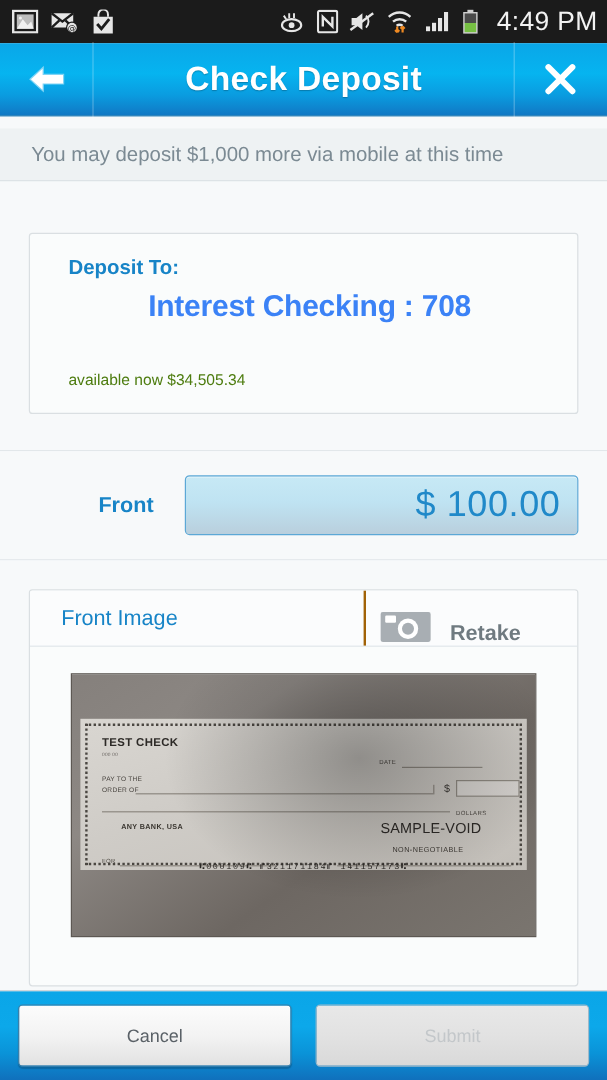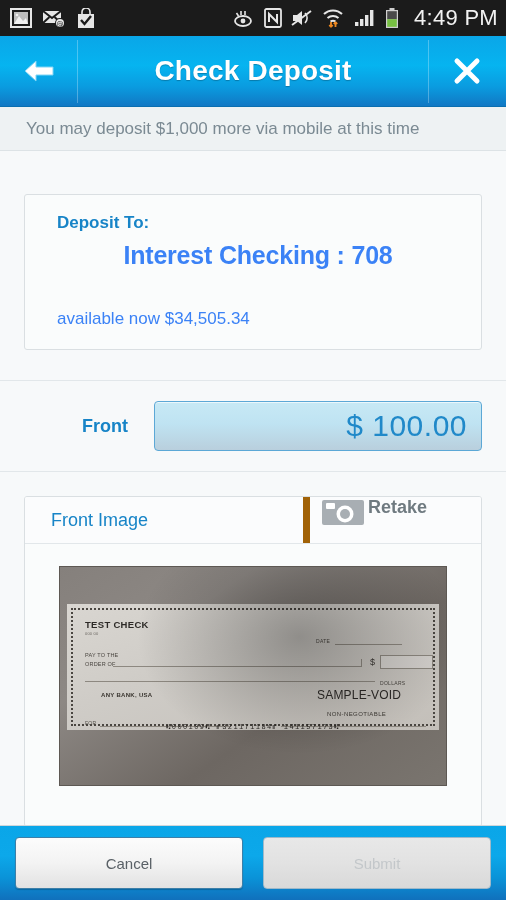--- a/index.html
+++ b/index.html
@@ -23,21 +23,21 @@
   .sb-right { margin-left: auto; display: flex; align-items: center; gap: 9px; }
   .sb-icon { display: block; }
   .sb-time {
     color: #f2f2f2; font-size: 22px; letter-spacing: 0.3px;
     margin-left: 6px; font-family: "Liberation Sans", sans-serif;
   }
 
   
   .header {
     position: absolute; top: 36px; left: 0;
-    width: 506px; height: 71px;
+    width: 506px; height: 61px;
     background: linear-gradient(to bottom, #0aa6e8 0%, #06b4f0 42%, #0a9ce0 72%, #1178c4 100%);
     display: flex; align-items: center;
     border-bottom: 1px solid #0a6fb0;
   }
   .hdr-btn {
     width: 78px; height: 71px;
     display: flex; align-items: center; justify-content: center;
     position: relative;
   }
   .hdr-btn.left::after {
@@ -78,21 +78,21 @@
   
   .sect-deposit { padding: 26px 24px 30px 24px; }
   .card {
     background: #fafcfc;
     border: 1px solid #dadfe2;
     border-radius: 3px;
     padding: 18px 22px 20px 32px;
   }
   .card-label { color: #1784c7; font-size: 17px; font-weight: bold; margin-bottom: 8px; }
   .card-account { color: #3b82f6; font-size: 25px; font-weight: bold; letter-spacing: -0.2px; margin-bottom: 7px; text-align: center; }
-  .card-available { color: #3b82f6; font-size: 17px; margin-top: 39px; }
+  .card-available { color: #4d7c0f; font-size: 13px; margin-top: 39px; }
 
   
   .sect-amount {
     height: 90px;
     display: flex; align-items: center;
     padding: 0 24px;
   }
   .amount-label {
     color: #1784c7; font-size: 18px; font-weight: bold;
     width: 130px; text-align: right; padding-right: 26px;
@@ -120,22 +120,22 @@
     height: 47px; display: flex; align-items: stretch;
     border-bottom: 1px solid #e2e7ea;
     background: #fbfcfd;
   }
   .img-head-title {
     flex: 1; display: flex; align-items: center;
     padding-left: 26px;
     color: #1784c7; font-size: 18px; font-weight: normal;
   }
   .retake {
-    width: 178px; display: flex; align-items: flex-start; gap: 4px;
-    border-left: 7px solid #a16207;
+    width: 178px; display: flex; align-items: flex-end; gap: 16px;
+    border-left: 2px solid #a16207;
     padding-left: 12px;
   }
   .retake-label { color: #6f7a80; font-size: 18px; font-weight: bold; }
   .img-body { padding: 22px 32px 40px 32px; display: flex; justify-content: center; }
 
   
   .check-photo {
     width: 388px; height: 220px;
     background: linear-gradient(145deg, #85807c 0%, #8d8884 28%, #6d6762 62%, #7a756f 100%);
     position: relative; overflow: hidden;

